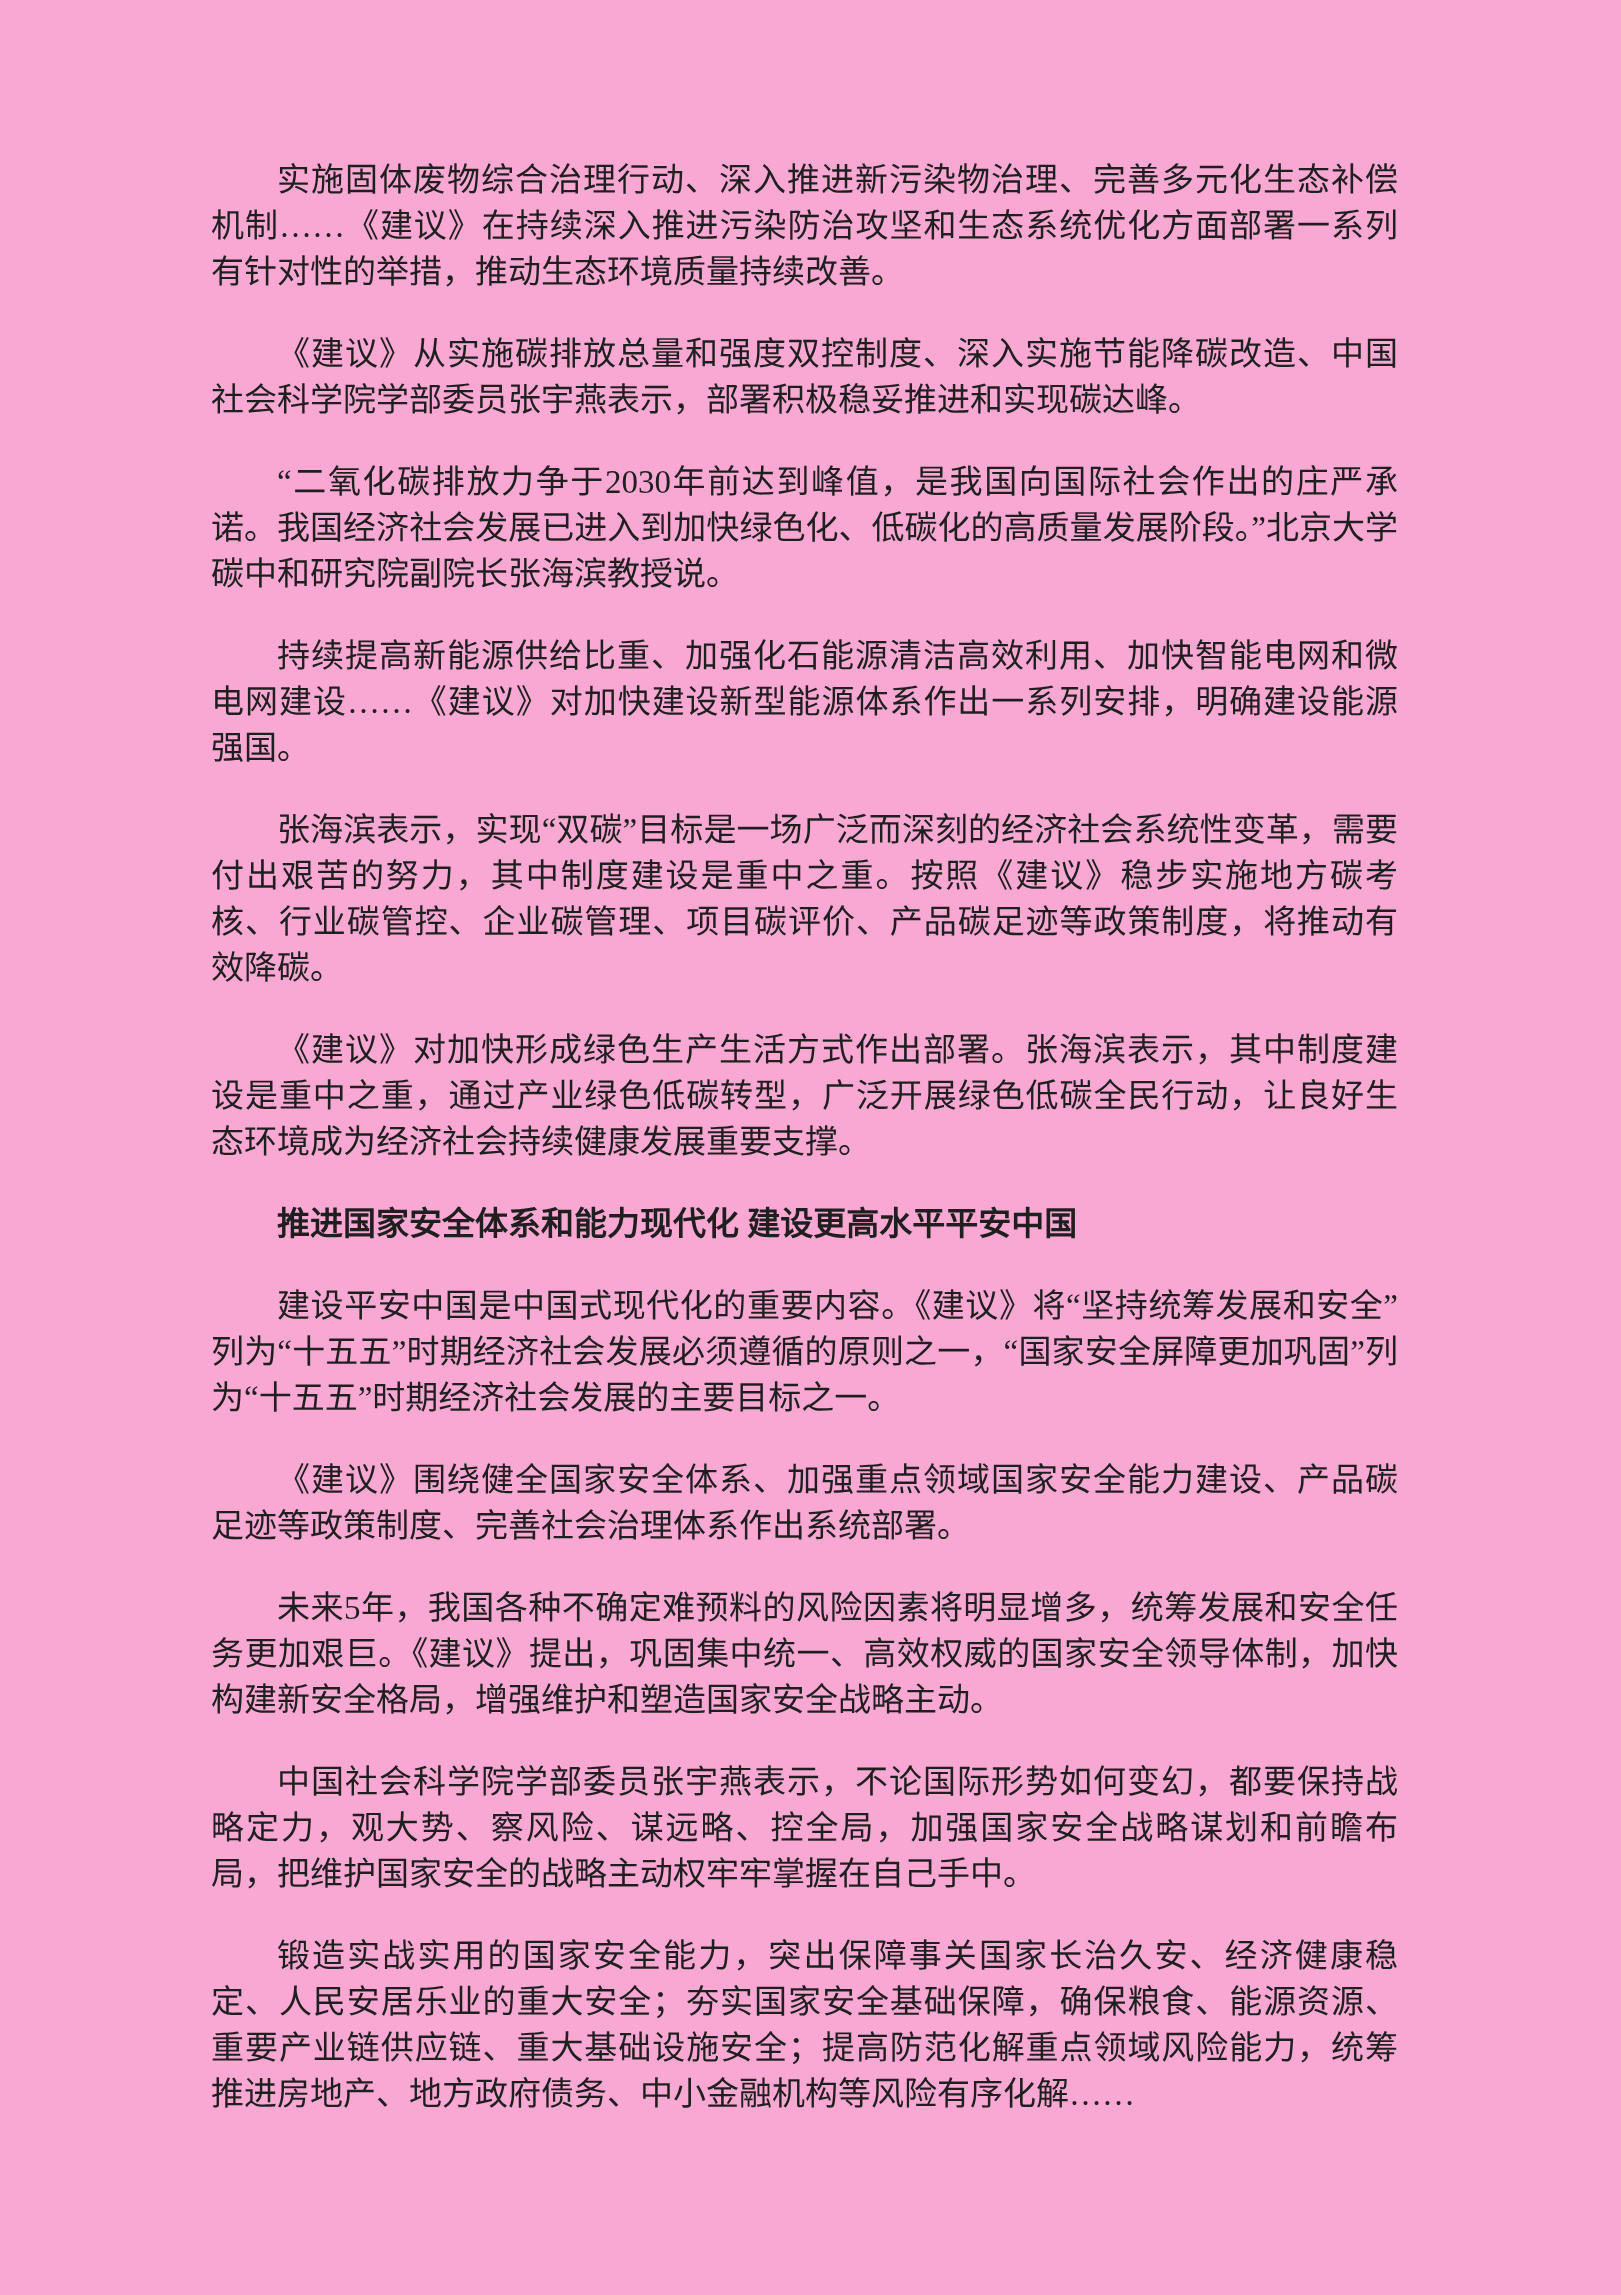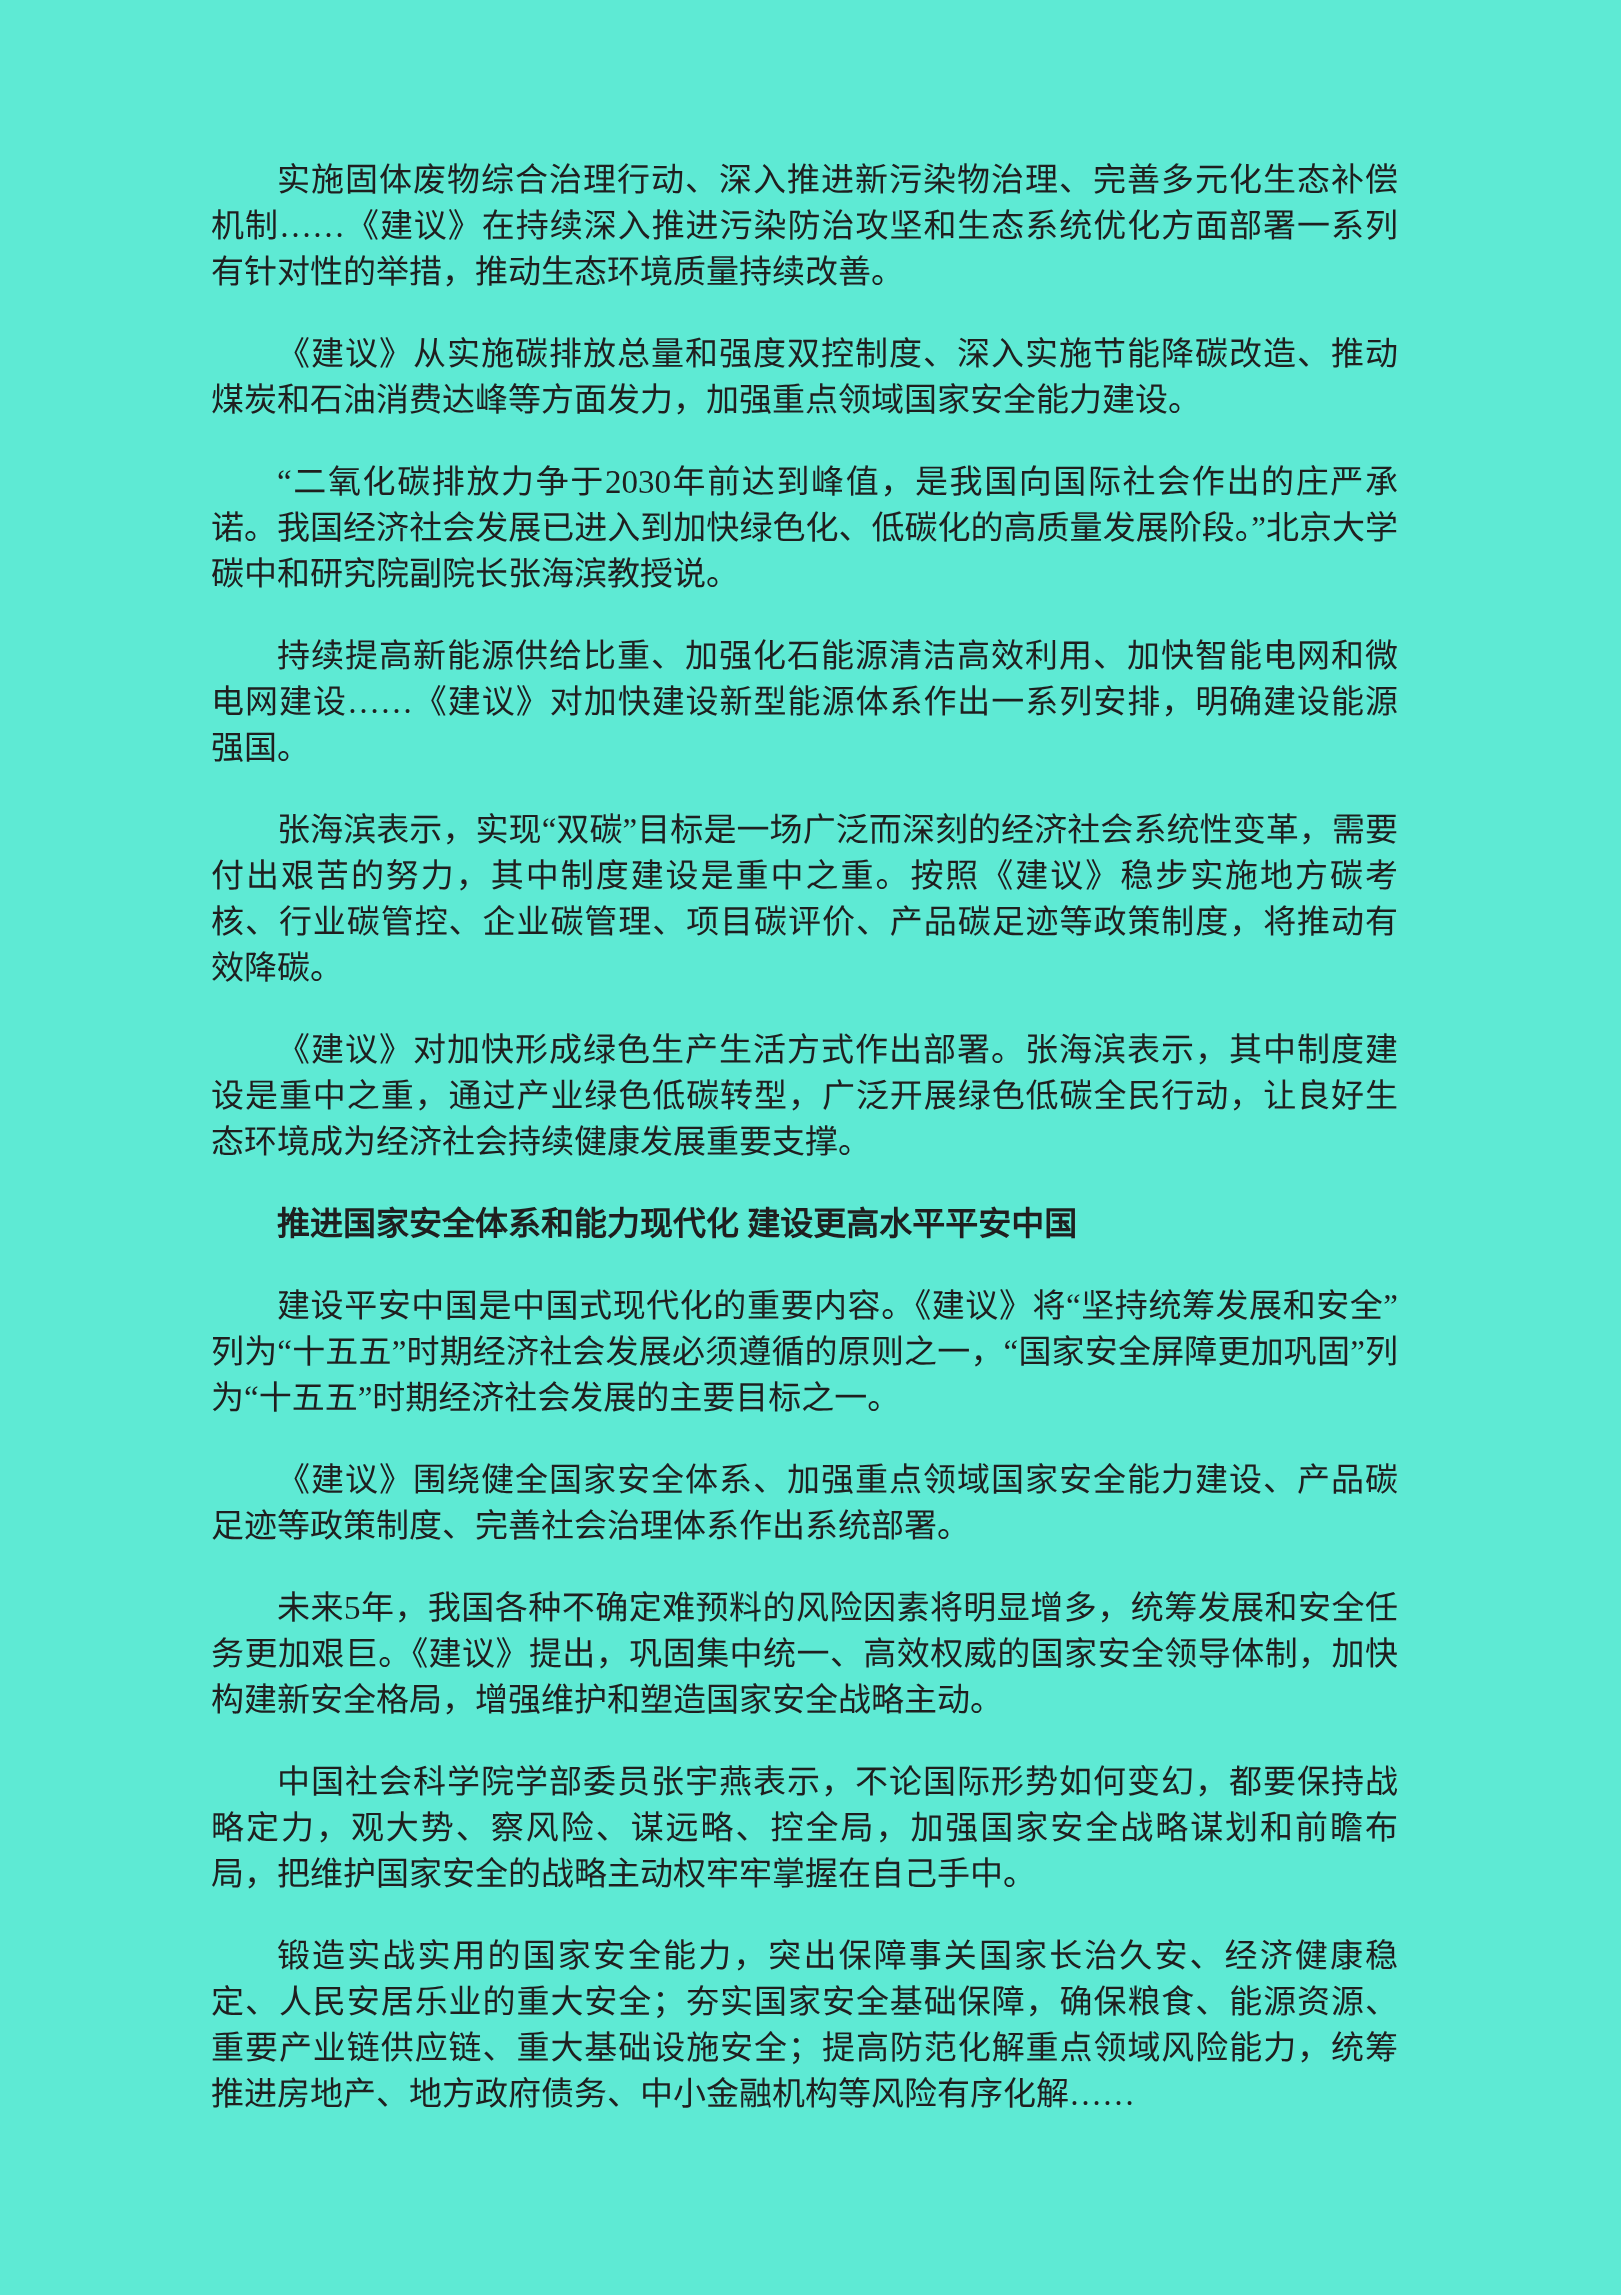--- a/index.html
+++ b/index.html
@@ -4,21 +4,21 @@
 <style>
   html, body {
     margin: 0;
     padding: 0;
     background: #ffffff;
   }
   .page {
     position: relative;
     width: 1622px;
     height: 2295px;
-    background: #5eead4;
+    background: #f9a8d4;
     overflow: hidden;
     font-family: "Liberation Serif", "DejaVu Serif", serif;
   }
   .content {
     position: absolute;
     left: 211px;
     top: 157px;
     width: 1187px;
   }
   .para {
@@ -38,21 +38,21 @@
   .para:last-child {
     margin-bottom: 12px;
   }
 </style>
 </head>
 <body>
 
 <div class="page">
   <div class="content">
     <p class="para">实施固体废物综合治理行动、深入推进新污染物治理、完善多元化生态补偿机制……《建议》在持续深入推进污染防治攻坚和生态系统优化方面部署一系列有针对性的举措，推动生态环境质量持续改善。</p>
-    <p class="para">《建议》从实施碳排放总量和强度双控制度、深入实施节能降碳改造、推动煤炭和石油消费达峰等方面发力，加强重点领域国家安全能力建设。</p>
+    <p class="para">《建议》从实施碳排放总量和强度双控制度、深入实施节能降碳改造、中国社会科学院学部委员张宇燕表示，部署积极稳妥推进和实现碳达峰。</p>
     <p class="para">“二氧化碳排放力争于2030年前达到峰值，是我国向国际社会作出的庄严承诺。我国经济社会发展已进入到加快绿色化、低碳化的高质量发展阶段。”北京大学碳中和研究院副院长张海滨教授说。</p>
     <p class="para">持续提高新能源供给比重、加强化石能源清洁高效利用、加快智能电网和微电网建设……《建议》对加快建设新型能源体系作出一系列安排，明确建设能源强国。</p>
     <p class="para">张海滨表示，实现“双碳”目标是一场广泛而深刻的经济社会系统性变革，需要付出艰苦的努力，其中制度建设是重中之重。按照《建议》稳步实施地方碳考核、行业碳管控、企业碳管理、项目碳评价、产品碳足迹等政策制度，将推动有效降碳。</p>
     <p class="para">《建议》对加快形成绿色生产生活方式作出部署。张海滨表示，其中制度建设是重中之重，通过产业绿色低碳转型，广泛开展绿色低碳全民行动，让良好生态环境成为经济社会持续健康发展重要支撑。</p>
     <p class="para heading">推进国家安全体系和能力现代化 建设更高水平平安中国</p>
     <p class="para">建设平安中国是中国式现代化的重要内容。《建议》将“坚持统筹发展和安全”列为“十五五”时期经济社会发展必须遵循的原则之一，“国家安全屏障更加巩固”列为“十五五”时期经济社会发展的主要目标之一。</p>
     <p class="para">《建议》围绕健全国家安全体系、加强重点领域国家安全能力建设、产品碳足迹等政策制度、完善社会治理体系作出系统部署。</p>
     <p class="para">未来5年，我国各种不确定难预料的风险因素将明显增多，统筹发展和安全任务更加艰巨。《建议》提出，巩固集中统一、高效权威的国家安全领导体制，加快构建新安全格局，增强维护和塑造国家安全战略主动。</p>
     <p class="para">中国社会科学院学部委员张宇燕表示，不论国际形势如何变幻，都要保持战略定力，观大势、察风险、谋远略、控全局，加强国家安全战略谋划和前瞻布局，把维护国家安全的战略主动权牢牢掌握在自己手中。</p>
     <p class="para">锻造实战实用的国家安全能力，突出保障事关国家长治久安、经济健康稳定、人民安居乐业的重大安全；夯实国家安全基础保障，确保粮食、能源资源、重要产业链供应链、重大基础设施安全；提高防范化解重点领域风险能力，统筹推进房地产、地方政府债务、中小金融机构等风险有序化解……</p>

